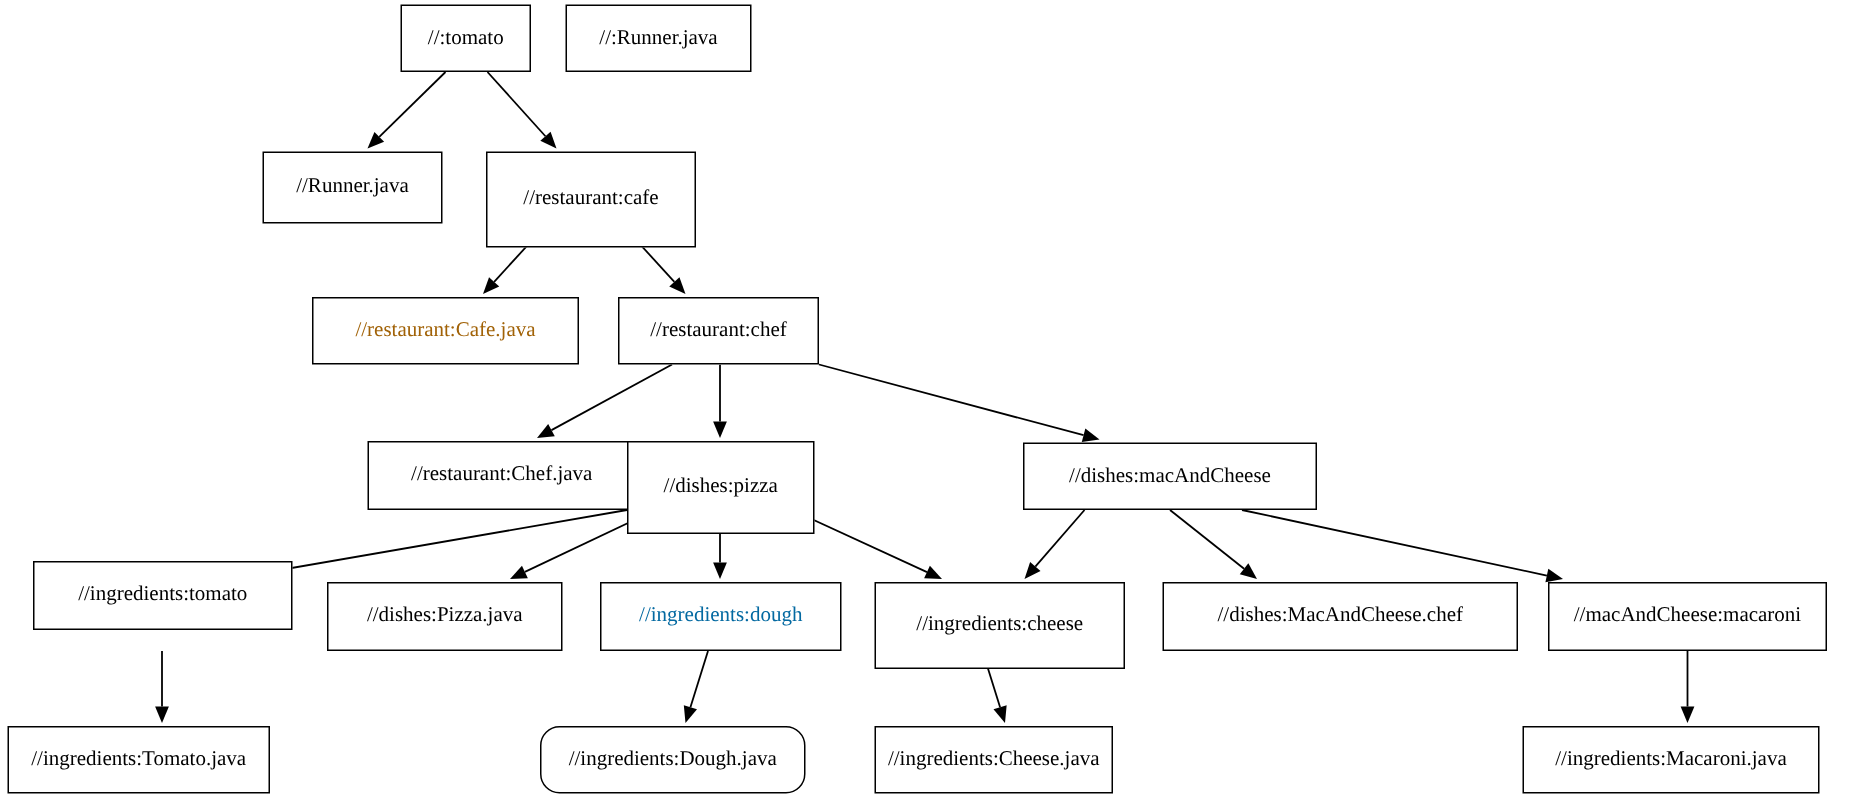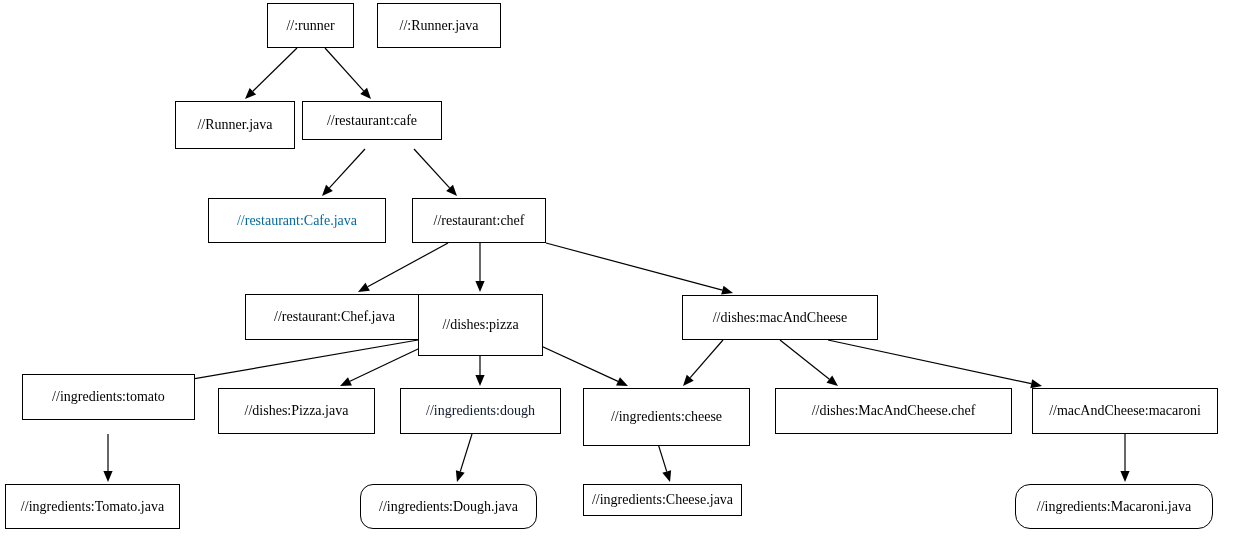--- a/index.html
+++ b/index.html
@@ -115,70 +115,70 @@
         <line x1="655" y1="434" x2="666.72" y2="471.50" stroke="#000000" stroke-width="1.2"></line>
         <polygon points="670,482 662.33,472.87 671.11,470.13" fill="#000000"></polygon>
       </g>
       <g>
         <line x1="1125" y1="434" x2="1125.00" y2="471.00" stroke="#000000" stroke-width="1.2"></line>
         <polygon points="1125,482 1120.40,471.00 1129.60,471.00" fill="#000000"></polygon>
       </g>
     </svg>
   <div id="node-layer">
       <div class="node" style="left: 267px; top: 3px; width: 87px; height: 45px; border-color: rgb(0, 0, 0); background: rgb(255, 255, 255);">
-        <span class="node-label" style="color: rgb(0, 0, 0);">//:runner</span>
+        <span class="node-label" style="color: rgb(0, 0, 0);">//:tomato</span>
       </div>
       <div class="node" style="left: 377px; top: 3px; width: 124px; height: 45px; border-color: rgb(0, 0, 0); background: rgb(255, 255, 255);">
         <span class="node-label" style="color: rgb(0, 0, 0);">//:Runner.java</span>
       </div>
       <div class="node" style="left: 175px; top: 101px; width: 120px; height: 48px; border-color: rgb(0, 0, 0); background: rgb(255, 255, 255); align-items: center;">
         <span class="node-label" style="color: rgb(0, 0, 0);">//Runner.java</span>
       </div>
-      <div class="node" style="left: 302px; top: 101px; width: 140px; height: 39px; border-color: rgb(0, 0, 0); background: rgb(255, 255, 255);">
+      <div class="node" style="left: 324px; top: 101px; width: 140px; height: 64px; border-color: rgb(0, 0, 0); background: rgb(255, 255, 255);">
         <span class="node-label" style="color: rgb(0, 0, 0);">//restaurant:cafe</span>
       </div>
       <div class="node" style="left: 208px; top: 198px; width: 178px; height: 45px; border-color: rgb(0, 0, 0); background: rgb(255, 255, 255);">
-        <span class="node-label" style="color: #0369a1;">//restaurant:Cafe.java</span>
+        <span class="node-label" style="color: #a16207;">//restaurant:Cafe.java</span>
       </div>
       <div class="node" style="left: 412px; top: 198px; width: 134px; height: 45px; border-color: rgb(0, 0, 0); background: rgb(255, 255, 255);">
         <span class="node-label" style="color: rgb(0, 0, 0);">//restaurant:chef</span>
       </div>
       <div class="node" style="left: 217px; top: 294px; width: 179px; height: 46px; border-color: rgb(0, 0, 0); background: rgb(255, 255, 255); margin-left: 28px;">
         <span class="node-label" style="color: rgb(0, 0, 0);">//restaurant:Chef.java</span>
       </div>
       <div class="node" style="left: 418px; top: 294px; width: 125px; height: 62px; border-color: rgb(0, 0, 0); background: rgb(255, 255, 255);">
         <span class="node-label" style="color: rgb(0, 0, 0);">//dishes:pizza</span>
       </div>
       <div class="node" style="left: 682px; top: 295px; width: 196px; height: 45px; border-color: rgb(0, 0, 0); background: rgb(255, 255, 255);">
         <span class="node-label" style="color: rgb(0, 0, 0);">//dishes:macAndCheese</span>
       </div>
       <div class="node" style="left: 22px; top: 374px; width: 173px; height: 46px; border-color: rgb(0, 0, 0); background: rgb(255, 255, 255);">
         <span class="node-label" style="color: rgb(0, 0, 0);">//ingredients:tomato</span>
       </div>
       <div class="node" style="left: 218px; top: 388px; width: 157px; height: 46px; border-color: rgb(0, 0, 0); background: rgb(255, 255, 255);">
         <span class="node-label" style="color: rgb(0, 0, 0);">//dishes:Pizza.java</span>
       </div>
       <div class="node" style="left: 400px; top: 388px; width: 161px; height: 46px; border-color: rgb(0, 0, 0); background: rgb(255, 255, 255);">
-        <span class="node-label" style="color: #0f172a; text-align: right;">//ingredients:dough</span>
+        <span class="node-label" style="color: #0369a1; text-align: right;">//ingredients:dough</span>
       </div>
       <div class="node" style="left: 583px; top: 388px; width: 167px; height: 58px; border-color: rgb(0, 0, 0); background: rgb(255, 255, 255);">
         <span class="node-label" style="color: rgb(0, 0, 0);">//ingredients:cheese</span>
       </div>
       <div class="node" style="left: 775px; top: 388px; width: 237px; height: 46px; border-color: rgb(0, 0, 0); background: rgb(255, 255, 255);">
         <span class="node-label" style="color: rgb(0, 0, 0);">//dishes:MacAndCheese.chef</span>
       </div>
       <div class="node" style="left: 1032px; top: 388px; width: 186px; height: 46px; border-color: rgb(0, 0, 0); background: rgb(255, 255, 255);">
         <span class="node-label" style="color: rgb(0, 0, 0);">//macAndCheese:macaroni</span>
       </div>
       <div class="node" style="left: 5px; top: 484px; width: 175px; height: 45px; border-color: rgb(0, 0, 0); background: rgb(255, 255, 255);">
         <span class="node-label" style="color: rgb(0, 0, 0);">//ingredients:Tomato.java</span>
       </div>
       <div class="node" style="left: 360px; top: 484px; width: 177px; height: 45px; border-color: rgb(0, 0, 0); background: rgb(255, 255, 255); border-radius: 13px;">
         <span class="node-label" style="color: rgb(0, 0, 0);">//ingredients:Dough.java</span>
       </div>
-      <div class="node" style="left: 583px; top: 484px; width: 159px; height: 32px; border-color: rgb(0, 0, 0); background: rgb(255, 255, 255);">
+      <div class="node" style="left: 583px; top: 484px; width: 159px; height: 45px; border-color: rgb(0, 0, 0); background: rgb(255, 255, 255);">
         <span class="node-label" style="color: rgb(0, 0, 0);">//ingredients:Cheese.java</span>
       </div>
-      <div class="node" style="left: 1015px; top: 484px; width: 198px; height: 45px; border-color: rgb(0, 0, 0); background: rgb(255, 255, 255); border-radius: 15px;">
+      <div class="node" style="left: 1015px; top: 484px; width: 198px; height: 45px; border-color: rgb(0, 0, 0); background: rgb(255, 255, 255);">
         <span class="node-label" style="color: rgb(0, 0, 0);">//ingredients:Macaroni.java</span>
       </div>
     </div>
 </div>
 
 </body></html>

